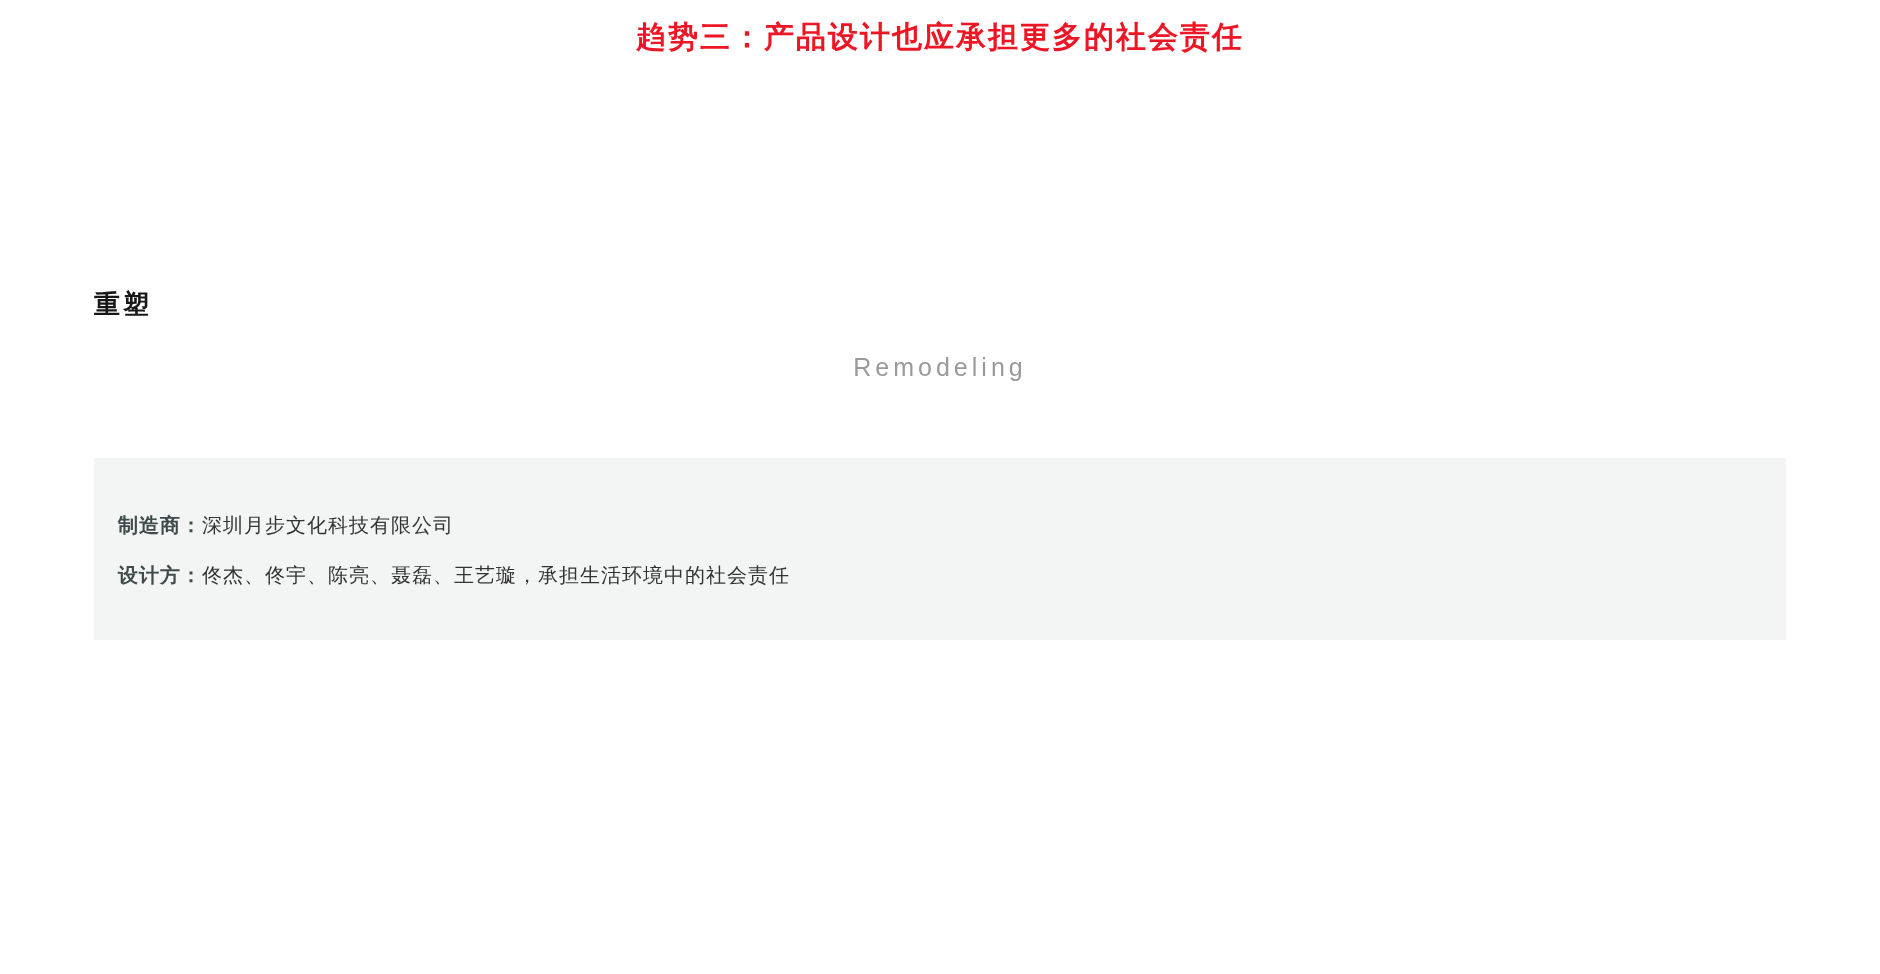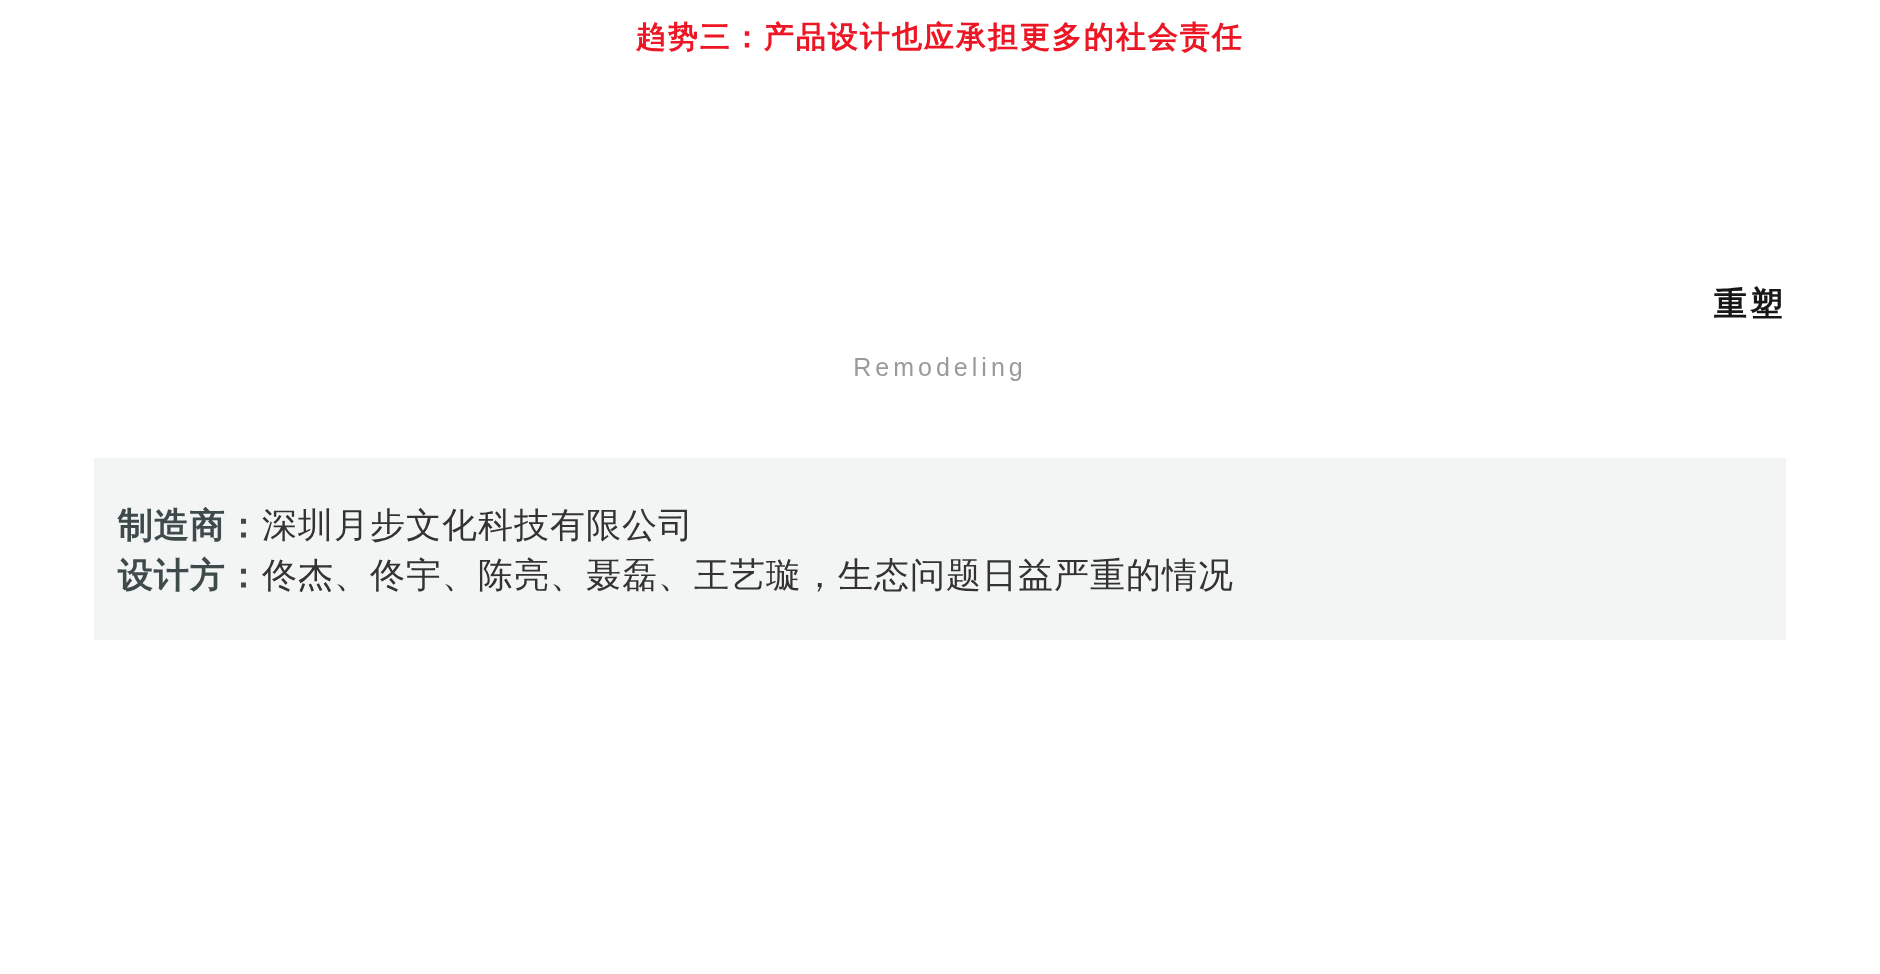--- a/index.html
+++ b/index.html
@@ -32,42 +32,42 @@
     margin-top: 56px;
     font-size: 29px;
     color: #333333;
     line-height: 55px;
     letter-spacing: 1.5px;
     text-align: justify;
     text-justify: inter-ideograph;
   }
   .product-heading {
     margin-top: 228px;
-    text-align: right;
+    text-align: left;
     color: #171717;
-    font-size: 33px;
+    font-size: 26px;
     font-weight: bold;
     letter-spacing: 3px;
     line-height: 40px;
   }
   .product-subheading {
     margin-top: 26px;
     text-align: center;
     color: #9a9a9a;
     font-size: 25px;
     letter-spacing: 4px;
     line-height: 34px;
   }
   .info-box {
     margin-top: 74px;
     background: #f3f4f4;
     padding: 42px 24px 40px 24px;
   }
   .info-row {
-    font-size: 35px;
+    font-size: 20px;
     line-height: 50px;
     letter-spacing: 1px;
   }
   .info-label {
     font-weight: bold;
     color: #3f4a4a;
   }
   .info-value {
     color: #333333;
   }
@@ -83,18 +83,18 @@
 
     <h2 class="product-heading">重塑</h2>
 
     <div class="product-subheading">Remodeling</div>
 
     <div class="info-box">
       <div class="info-row">
         <span class="info-label">制造商：</span><span class="info-value">深圳月步文化科技有限公司</span>
       </div>
       <div class="info-row">
-        <span class="info-label">设计方：</span><span class="info-value">佟杰、佟宇、陈亮、聂磊、王艺璇，生态问题日益严重的情况</span>
+        <span class="info-label">设计方：</span><span class="info-value">佟杰、佟宇、陈亮、聂磊、王艺璇，承担生活环境中的社会责任</span>
       </div>
     </div>
 
   </div>
 </div>
 
 </body></html>

